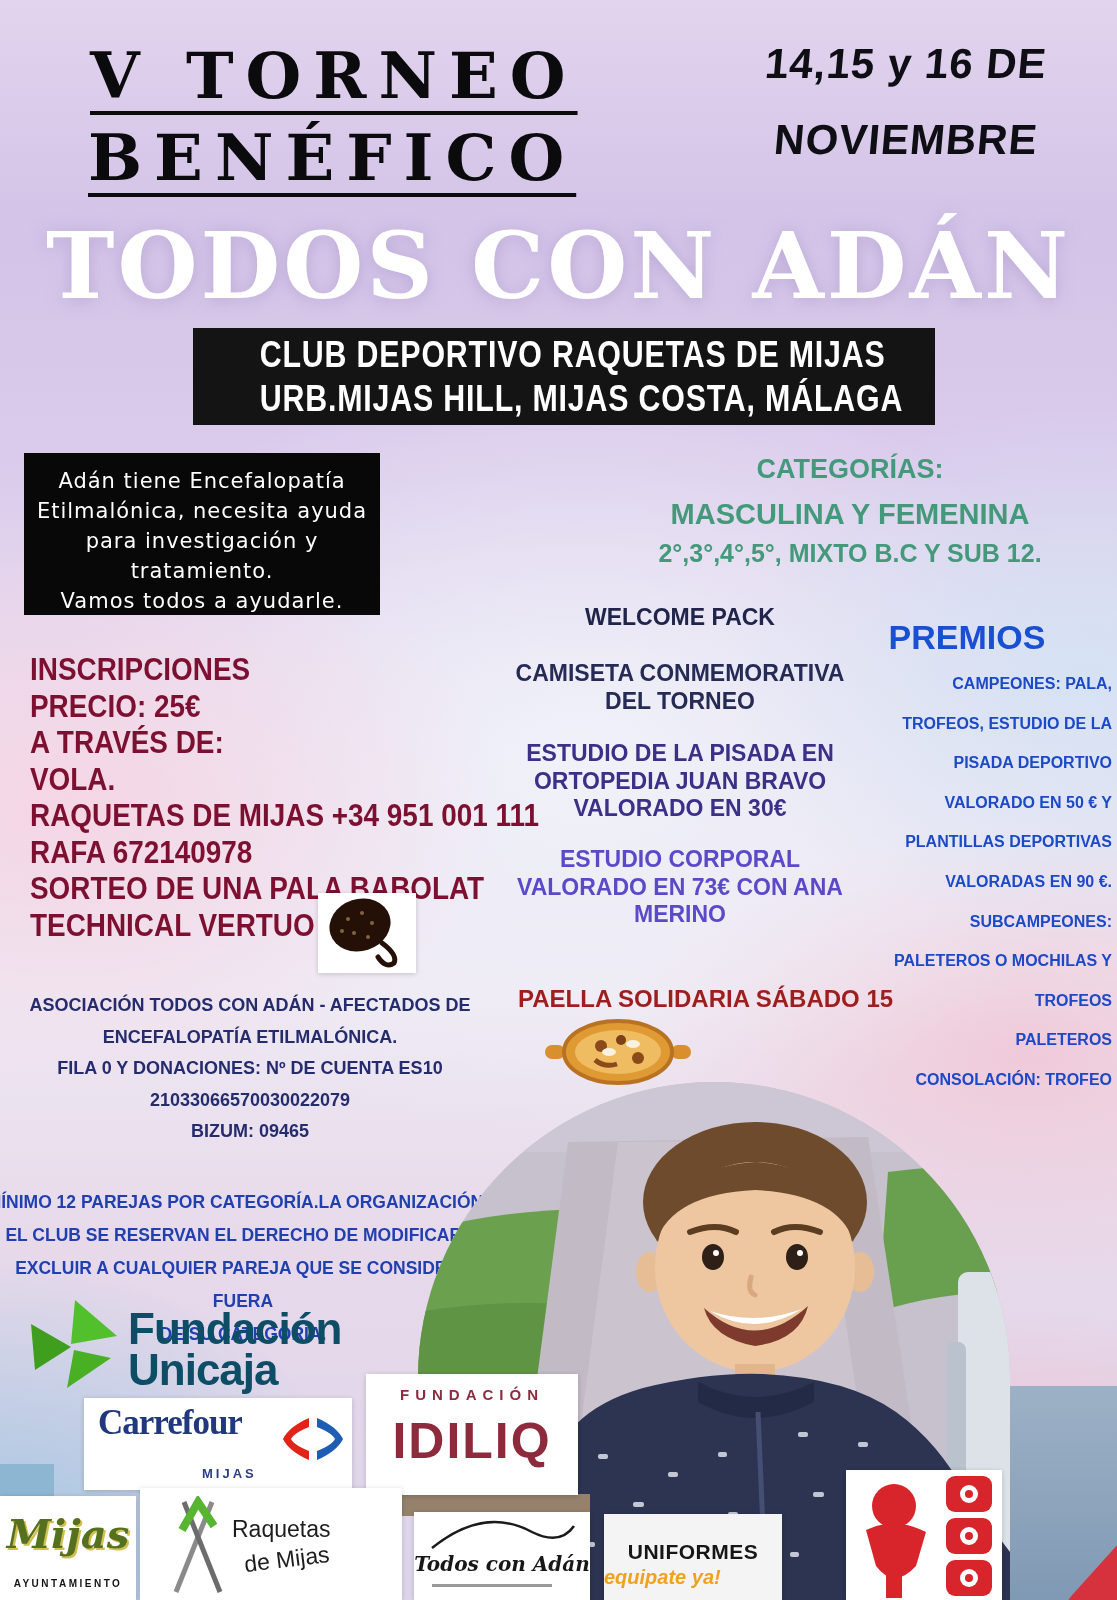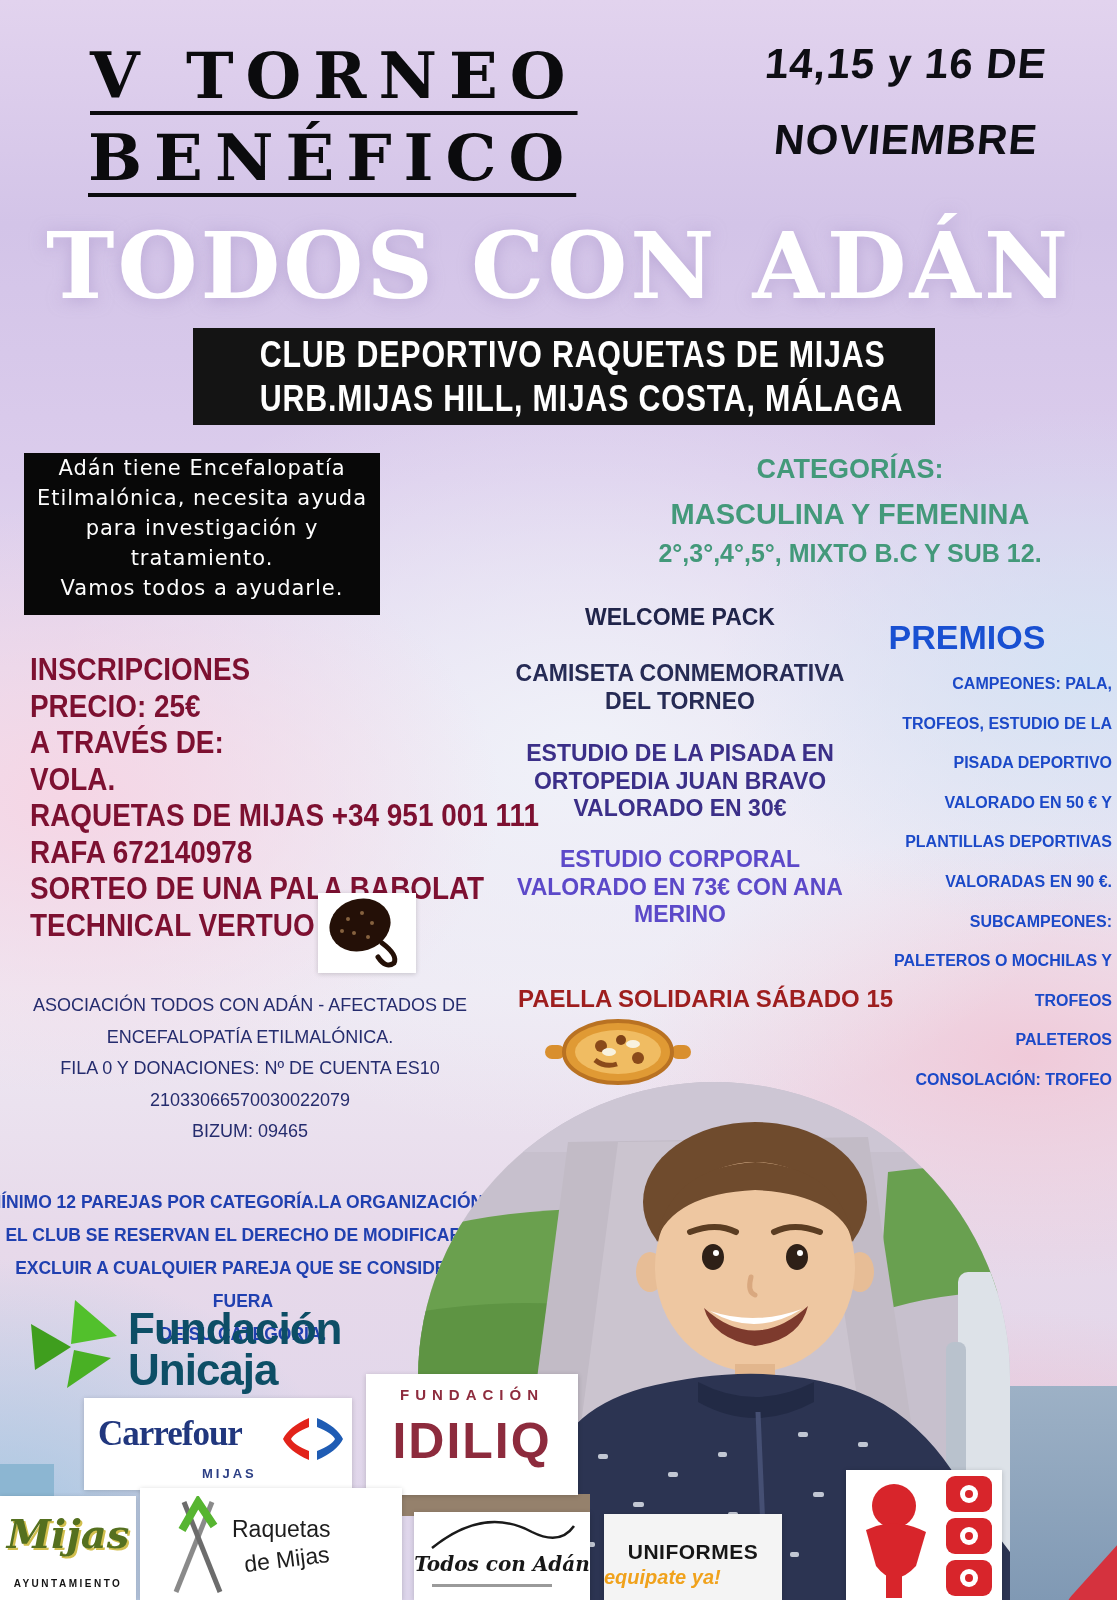--- a/index.html
+++ b/index.html
@@ -15,29 +15,29 @@
       linear-gradient(180deg,#e2d3ee 0%,#d3c4e8 14%,#dbccec 30%,#e9e3f2 48%,#eee9f3 62%,#e7d9ea 78%,#ddd5eb 100%);}
   .abs{position:absolute}
   .t1{font-family:"DejaVu Serif",serif;font-weight:bold;font-size:64px;letter-spacing:12px;color:#0b0b0d;
       text-decoration:underline;text-decoration-thickness:4px;text-underline-offset:13px;white-space:nowrap}
   .dates{font-weight:900;font-size:42px;letter-spacing:1px;color:#0e0e14;transform:skewX(-5deg);white-space:nowrap;text-align:center;width:100%}
   .main-title{font-family:"DejaVu Serif",serif;font-weight:bold;font-size:92px;color:#fff;letter-spacing:3px;
       text-shadow:0 2px 16px rgba(168,148,200,.6);white-space:nowrap;text-align:center;width:100%}
   .venue{background:#141414;color:#fff;text-align:left;padding-top:5px}
   .venue-line{font-weight:bold;font-size:37px;letter-spacing:1px;line-height:44px;white-space:nowrap;transform:scaleX(.82)}
   .about{background:#080808;color:#fdfdfd;text-align:center;font-family:"DejaVu Sans",sans-serif;
-      font-size:21px;line-height:30px;letter-spacing:1px;}
+      font-size:21px;line-height:30px;letter-spacing:1px;padding-top:13px}
   .cat{color:#43997a;font-weight:800;text-align:center;white-space:nowrap;width:100%}
   .insc-line{color:#7d1031;font-weight:800;font-size:31px;line-height:36.5px;white-space:nowrap}
   .insc-wrap{transform:scaleX(.9);transform-origin:left top}
   .wp{text-align:center;font-weight:800;font-size:23px;line-height:27.5px;width:100%}
   .premios-heading{color:#1950d2;font-weight:800;font-size:34px;text-align:center;width:100%}
   .premios-line{color:#1b49c8;font-weight:800;font-size:16px;line-height:39.6px;text-align:right}
   .paella-label{color:#9e1e1e;font-weight:800;font-size:24px;white-space:nowrap}
-  .asoc-line{color:#252c6e;font-weight:400;font-size:18px;line-height:31.5px;text-align:center}
+  .asoc-line{color:#252c6e;font-weight:700;font-size:18px;line-height:31.5px;text-align:center}
   .regla-line{color:#2040b0;font-weight:800;font-size:17.5px;line-height:33px;text-align:center}
   .white-box{background:#fff;box-shadow:0 1px 5px rgba(0,0,0,.18)}
   .unicaja-text{font-weight:bold;font-size:44px;color:#0d4e66;line-height:41px;letter-spacing:-1px}
   .carrefour-word{font-family:"Liberation Serif",serif;font-weight:bold;font-size:35px;color:#21377e;letter-spacing:-1px}
   .carrefour-sub{font-weight:bold;font-size:13px;letter-spacing:3px;color:#2c3f85}
   .idiliq-top{font-weight:bold;font-size:15px;letter-spacing:6px;color:#8e2c3e;text-align:center;width:100%}
   .idiliq-main{font-weight:800;font-size:50px;letter-spacing:2px;color:#8d2b3d;text-align:center;width:100%}
   .mijas-word{font-family:"DejaVu Serif",serif;font-style:italic;font-weight:bold;font-size:40px;color:#55701f;
       text-shadow:2px 2px 0 #d2bf4e;text-align:center;width:100%}
   .mijas-sub{font-weight:bold;font-size:10px;letter-spacing:2.5px;color:#141414;text-align:center;width:100%}
@@ -235,21 +235,21 @@
       <ellipse cx="66" cy="44" rx="7" ry="4" fill="#f8f2e0"></ellipse>
         <ellipse cx="90" cy="36" rx="7" ry="4" fill="#f8f2e0"></ellipse>
     </svg>
   </div>
 
   <div class="abs" style="left:400px;top:1494px;width:190px;height:22px;background:#95816c"></div>
   <div class="abs" style="left:356px;top:1510px;width:38px;height:90px;background:#7ba6c6"></div>
   <div class="abs" style="left:0;top:1464px;width:54px;height:46px;background:#8cb6d2"></div>
 
   <div class="abs white-box" style="left:84px;top:1398px;width:268px;height:92px">
-    <div class="abs carrefour-word" style="left:14px;top:16px">Carrefour</div>
+    <div class="abs carrefour-word" style="left:14px;top:5px">Carrefour</div>
     <div class="abs" style="left:198px;top:18px;width:62px;height:46px">
       <svg width="62" height="46" viewBox="0 0 62 46">
         <path d="M27,2 C13,8 5,15 1,23 C5,31 13,38 27,44 L27,35 C17,31 11,27 9,23 C11,19 17,15 27,11 Z" fill="#e2231a"></path>
         <path d="M35,2 C49,8 57,15 61,23 C57,31 49,38 35,44 L35,35 C45,31 51,27 53,23 C51,19 45,15 35,11 Z" fill="#1f5cb4"></path>
       </svg>
     </div>
     <div class="abs carrefour-sub" style="left:118px;top:68px">MIJAS</div>
   </div>
 
   <div class="abs white-box" style="left:366px;top:1374px;width:212px;height:121px">

